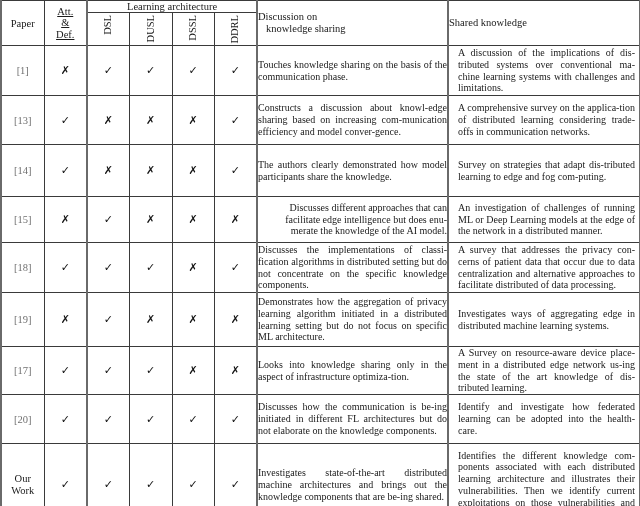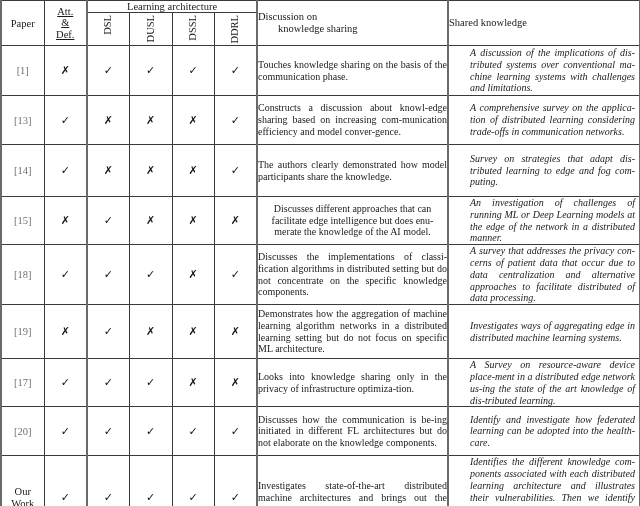--- a/index.html
+++ b/index.html
@@ -62,21 +62,21 @@
     font-size: 11px;
     color: #111;
   }
   td.txt {
     font-size: 10px;
     line-height: 11.8px;
     padding: 0 5px 0 6px;
     text-align: justify;
     hyphens: manual;
   }
-  td.txt.sk { padding: 0 4px 0 21px; font-style: italic; }
+  td.txt.sk { padding: 0 4px 0 9px; }
 </style>
 </head>
 <body>
 
 <table class="cmp">
   <colgroup>
     <col style="width:43px">
     <col style="width:43px">
     <col style="width:42px">
     <col style="width:43px">
@@ -93,21 +93,21 @@
       <th class="att-h" rowspan="2">
         <span>Att.</span><br>
         <span>&amp;</span><br>
         <span>Def.</span>
       </th>
       <th class="la-h vgrp" colspan="4">
         <span>Learning architecture</span>
       </th>
       <th class="top disc-h vgrp" rowspan="2">
         <span>Discussion on</span><br>
-        <span style="padding-left:20px;">knowledge sharing</span>
+        <span style="padding-left:8px;">knowledge sharing</span>
       </th>
       <th class="top sk-h vgrp" rowspan="2">
         <span>Shared knowledge</span>
       </th>
     </tr>
     <tr style="height:32px">
       <th class="rot vgrp">
           <span>DSL</span>
         </th>
       <th class="rot">
@@ -156,21 +156,21 @@
       <td class="txt sk vgrp">Survey on strategies that adapt dis-tributed learning to edge and fog com-puting.</td>
     </tr>
 
     <tr style="height:46px">
       <td class="ref">[15]</td>
       <td class="mark">✗</td>
       <td class="mark vgrp">✓</td>
       <td class="mark">✗</td>
       <td class="mark">✗</td>
       <td class="mark">✗</td>
-      <td class="txt vgrp" style="text-align:center">Discusses different approaches that can facilitate edge intelligence but does enu-merate the knowledge of the AI model.</td>
+      <td class="txt vgrp" style="text-align:right">Discusses different approaches that can facilitate edge intelligence but does enu-merate the knowledge of the AI model.</td>
       <td class="txt sk vgrp">An investigation of challenges of running ML or Deep Learning models at the edge of the network in a distributed manner.</td>
     </tr>
 
     <tr style="height:50px">
       <td class="ref">[18]</td>
       <td class="mark">✓</td>
       <td class="mark vgrp">✓</td>
       <td class="mark">✓</td>
       <td class="mark">✗</td>
       <td class="mark">✓</td>
@@ -178,32 +178,32 @@
       <td class="txt sk vgrp">A survey that addresses the privacy con-cerns of patient data that occur due to data centralization and alternative approaches to facilitate distributed of data processing.</td>
     </tr>
 
     <tr style="height:54px">
       <td class="ref">[19]</td>
       <td class="mark">✗</td>
       <td class="mark vgrp">✓</td>
       <td class="mark">✗</td>
       <td class="mark">✗</td>
       <td class="mark">✗</td>
-      <td class="txt vgrp">Demonstrates how the aggregation of machine learning algorithm networks in a distributed learning setting but do not focus on specific ML architecture.</td>
+      <td class="txt vgrp">Demonstrates how the aggregation of privacy learning algorithm initiated in a distributed learning setting but do not focus on specific ML architecture.</td>
       <td class="txt sk vgrp">Investigates ways of aggregating edge in distributed machine learning systems.</td>
     </tr>
 
     <tr style="height:40px">
       <td class="ref">[17]</td>
       <td class="mark">✓</td>
       <td class="mark vgrp">✓</td>
       <td class="mark">✓</td>
       <td class="mark">✗</td>
       <td class="mark">✗</td>
-      <td class="txt vgrp">Looks into knowledge sharing only in the privacy of infrastructure optimiza-tion.</td>
+      <td class="txt vgrp">Looks into knowledge sharing only in the aspect of infrastructure optimiza-tion.</td>
       <td class="txt sk vgrp">A Survey on resource-aware device place-ment in a distributed edge network us-ing the state of the art knowledge of dis-tributed learning.</td>
     </tr>
 
     <tr style="height:49px">
       <td class="ref">[20]</td>
       <td class="mark">✓</td>
       <td class="mark vgrp">✓</td>
       <td class="mark">✓</td>
       <td class="mark">✓</td>
       <td class="mark">✓</td>

